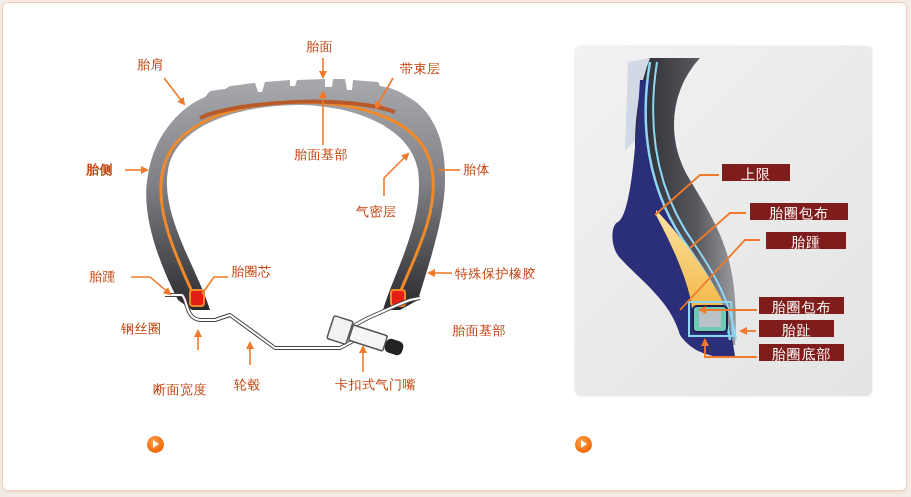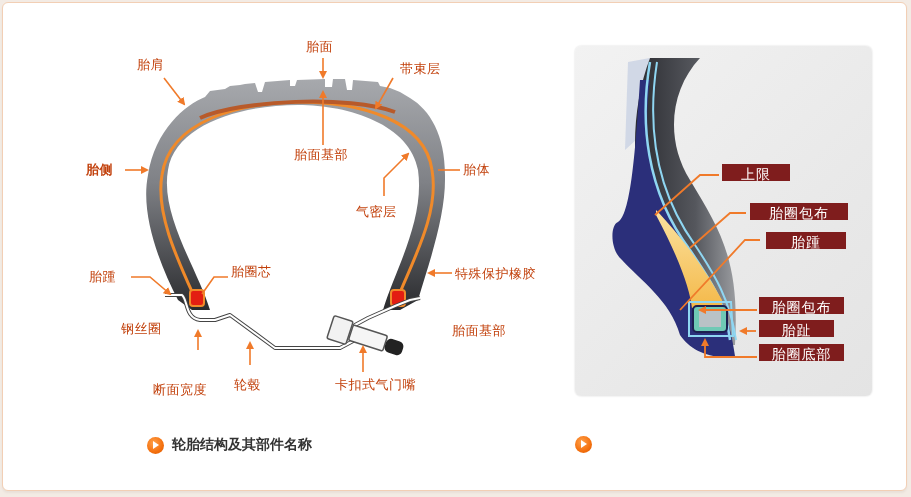--- a/index.html
+++ b/index.html
@@ -165,17 +165,16 @@
 
 <div class="tag" style="left:722px; top:164px; width:68px;">上限</div>
 <div class="tag" style="left:750px; top:203px; width:98px;">胎圈包布</div>
 <div class="tag" style="left:766px; top:232px; width:80px;">胎踵</div>
 <div class="tag" style="left:759px; top:297px; width:85px;">胎圈包布</div>
 <div class="tag" style="left:759px; top:320px; width:75px;">胎趾</div>
 <div class="tag" style="left:759px; top:344px; width:85px;">胎圈底部</div>
 
 <div class="caption" style="left:147px; top:436px;">
   <span class="play-icon"></span>
-  <span>轮胎结构及其部件名称</span>
 </div>
 <div class="caption" style="left:575px; top:436px;">
   <span class="play-icon"></span>
 </div>
 
 </body></html>

